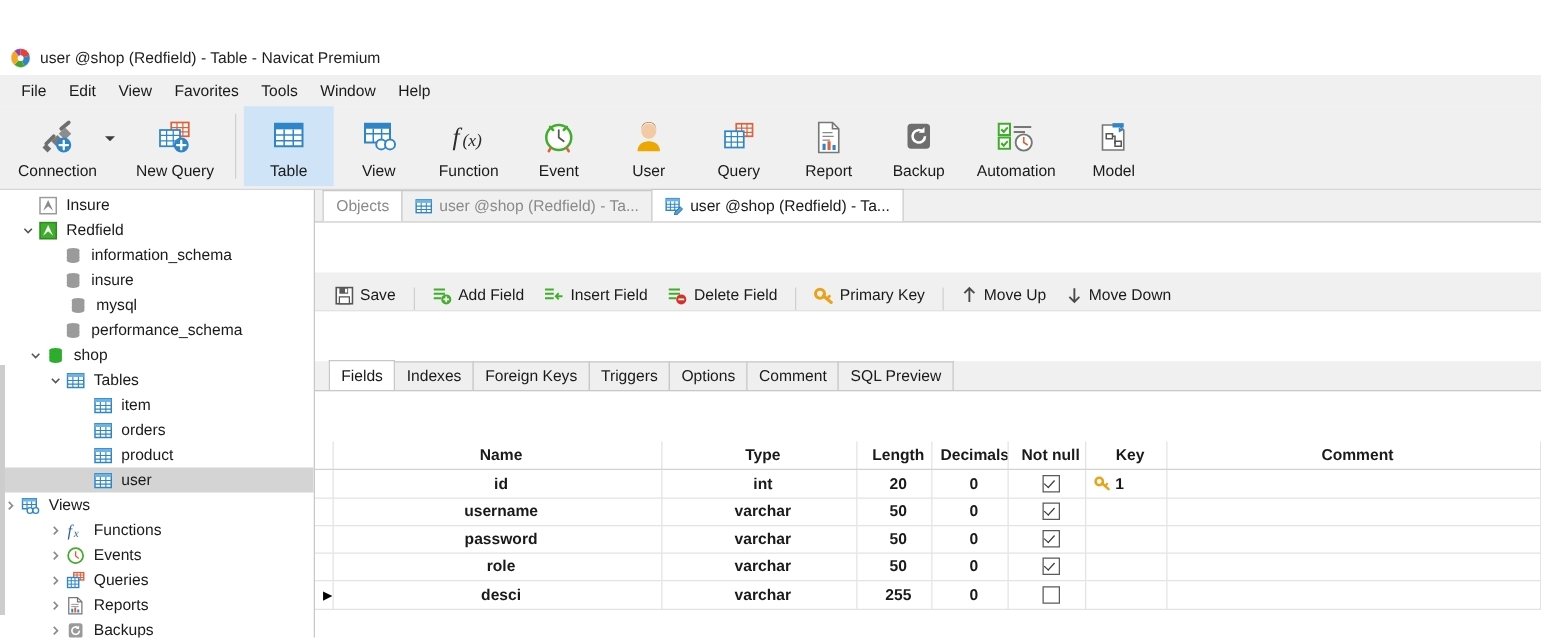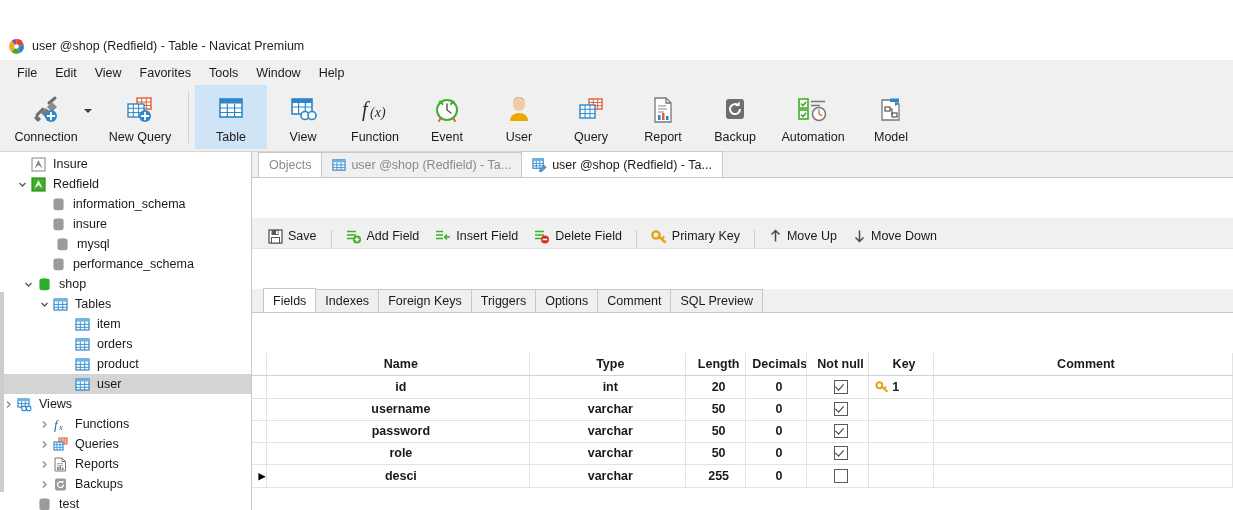--- a/index.html
+++ b/index.html
@@ -610,20 +610,34 @@
         </div>
         <div class="tree-ico">
           <svg width="15" height="15" viewBox="0 0 15 15">
               <text x="1" y="12" font-family="Liberation Serif, serif" font-style="italic" font-size="13" fill="#2e5fa3">f</text>
               <text x="6" y="12.5" font-family="Liberation Serif, serif" font-style="italic" font-size="9" fill="#2e5fa3">x</text>
             </svg>
         </div>
         <span>Functions</span>
       </div>
 
+      <div class="tree-row" style="padding-left:36px">
+        <div class="tw">
+          <svg width="9" height="9" viewBox="0 0 9 9">
+              <path d="M3 1.5 L6 4.5 L3 7.5" fill="none" stroke="#8a8a8a" stroke-width="1.3"></path>
+            </svg>
+        </div>
+        <div class="tree-ico">
+          <svg width="15" height="15" viewBox="0 0 15 15">
+              <circle cx="7.5" cy="7.5" r="6" fill="#ffffff" stroke="#3fae2a" stroke-width="1.4"></circle>
+              <path d="M7.5 4v3.8l2.6 2" stroke="#e0603a" stroke-width="1.1" fill="none"></path>
+            </svg>
+        </div>
+        <span>Events</span>
+      </div>
 
       <div class="tree-row" style="padding-left:36px">
         <div class="tw">
           <svg width="9" height="9" viewBox="0 0 9 9">
               <path d="M3 1.5 L6 4.5 L3 7.5" fill="none" stroke="#8a8a8a" stroke-width="1.3"></path>
             </svg>
         </div>
         <div class="tree-ico">
           <svg width="15" height="15" viewBox="0 0 15 15">
               <rect x="6" y="1" width="8" height="6" fill="#ffffff" stroke="#e0603a" stroke-width="1.1"></rect>

